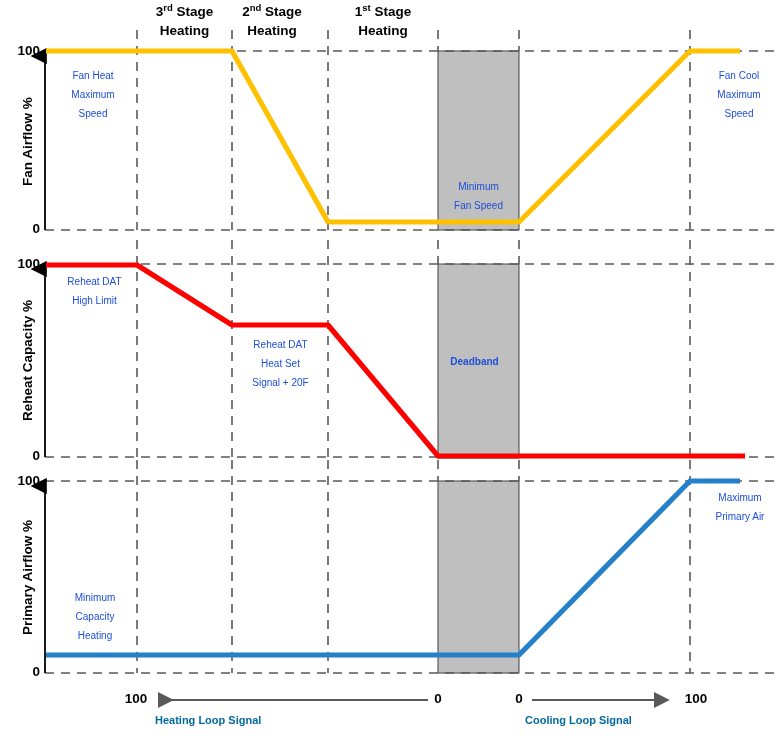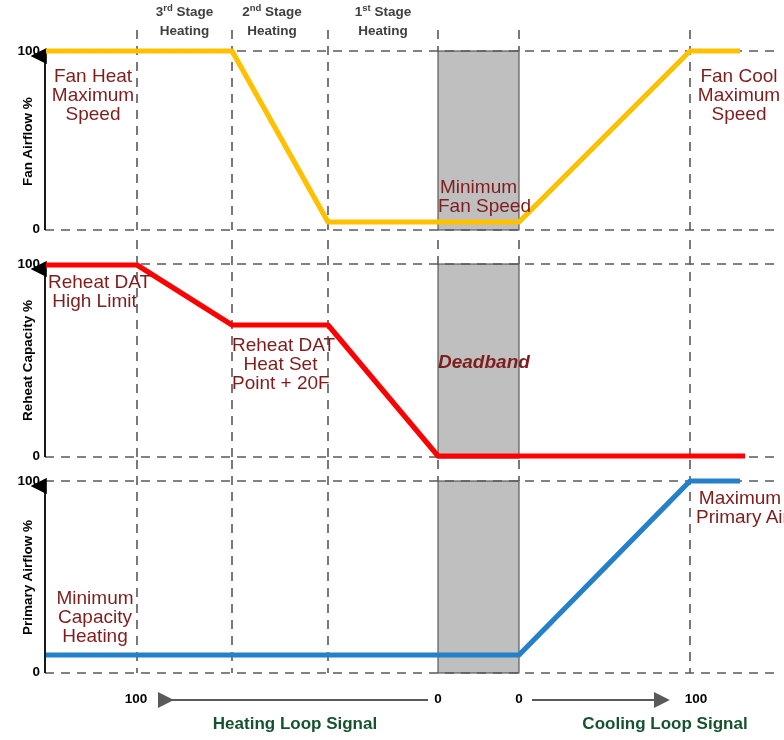--- a/index.html
+++ b/index.html
@@ -27,21 +27,21 @@
     width: 784px;
     height: 740px;
     display: block;
   }
   .stage-header {
     position: absolute;
     text-align: center;
     font-weight: bold;
     font-size: 13.5px;
     line-height: 19px;
-    color: #404040;
+    color: #000000;
     font-family: "Liberation Sans", sans-serif;
   }
   .stage-header sup {
     font-size: 9.5px;
     vertical-align: super;
     line-height: 0;
   }
   .ylabel {
     position: absolute;
     font-weight: bold;
@@ -54,35 +54,35 @@
   .tick {
     position: absolute;
     font-weight: bold;
     font-size: 13.5px;
     color: #000;
     text-align: right;
     white-space: nowrap;
   }
   .annot {
     position: absolute;
-    font-size: 19px;
+    font-size: 10px;
     line-height: 19px;
-    color: #7f1d1d;
+    color: #1d4ed8;
     text-align: center;
     white-space: nowrap;
   }
   .annot.bold {
     font-weight: bold;
   }
   .axis-caption {
     position: absolute;
     font-weight: bold;
-    font-size: 17px;
-    color: #14532d;
-    text-align: center;
+    font-size: 11px;
+    color: #0369a1;
+    text-align: left;
     white-space: nowrap;
   }
   .axis-num {
     position: absolute;
     font-weight: bold;
     font-size: 13.5px;
     color: #000;
     text-align: center;
     white-space: nowrap;
   }
@@ -210,23 +210,23 @@
     <span>Speed</span>
   </div>
 
   <div class="annot" style="left:48px; top:272px; width:93px;">
     <span>Reheat DAT</span><br>
     <span>High Limit</span>
   </div>
   <div class="annot" style="left:232px; top:335px; width:97px;">
     <span>Reheat DAT</span><br>
     <span>Heat Set</span><br>
-    <span>Point + 20F</span>
-  </div>
-  <div class="annot bold" style="left:438px; top:352px; width:73px;font-style:italic;">Deadband</div>
+    <span>Signal + 20F</span>
+  </div>
+  <div class="annot bold" style="left:438px; top:352px; width:73px;">Deadband</div>
 
   <div class="annot" style="left:52px; top:588px; width:86px;">
     <span>Minimum</span><br>
     <span>Capacity</span><br>
     <span>Heating</span>
   </div>
   <div class="annot" style="left:696px; top:488px; width:88px;">
     <span>Maximum</span><br>
     <span>Primary Air</span>
   </div>

